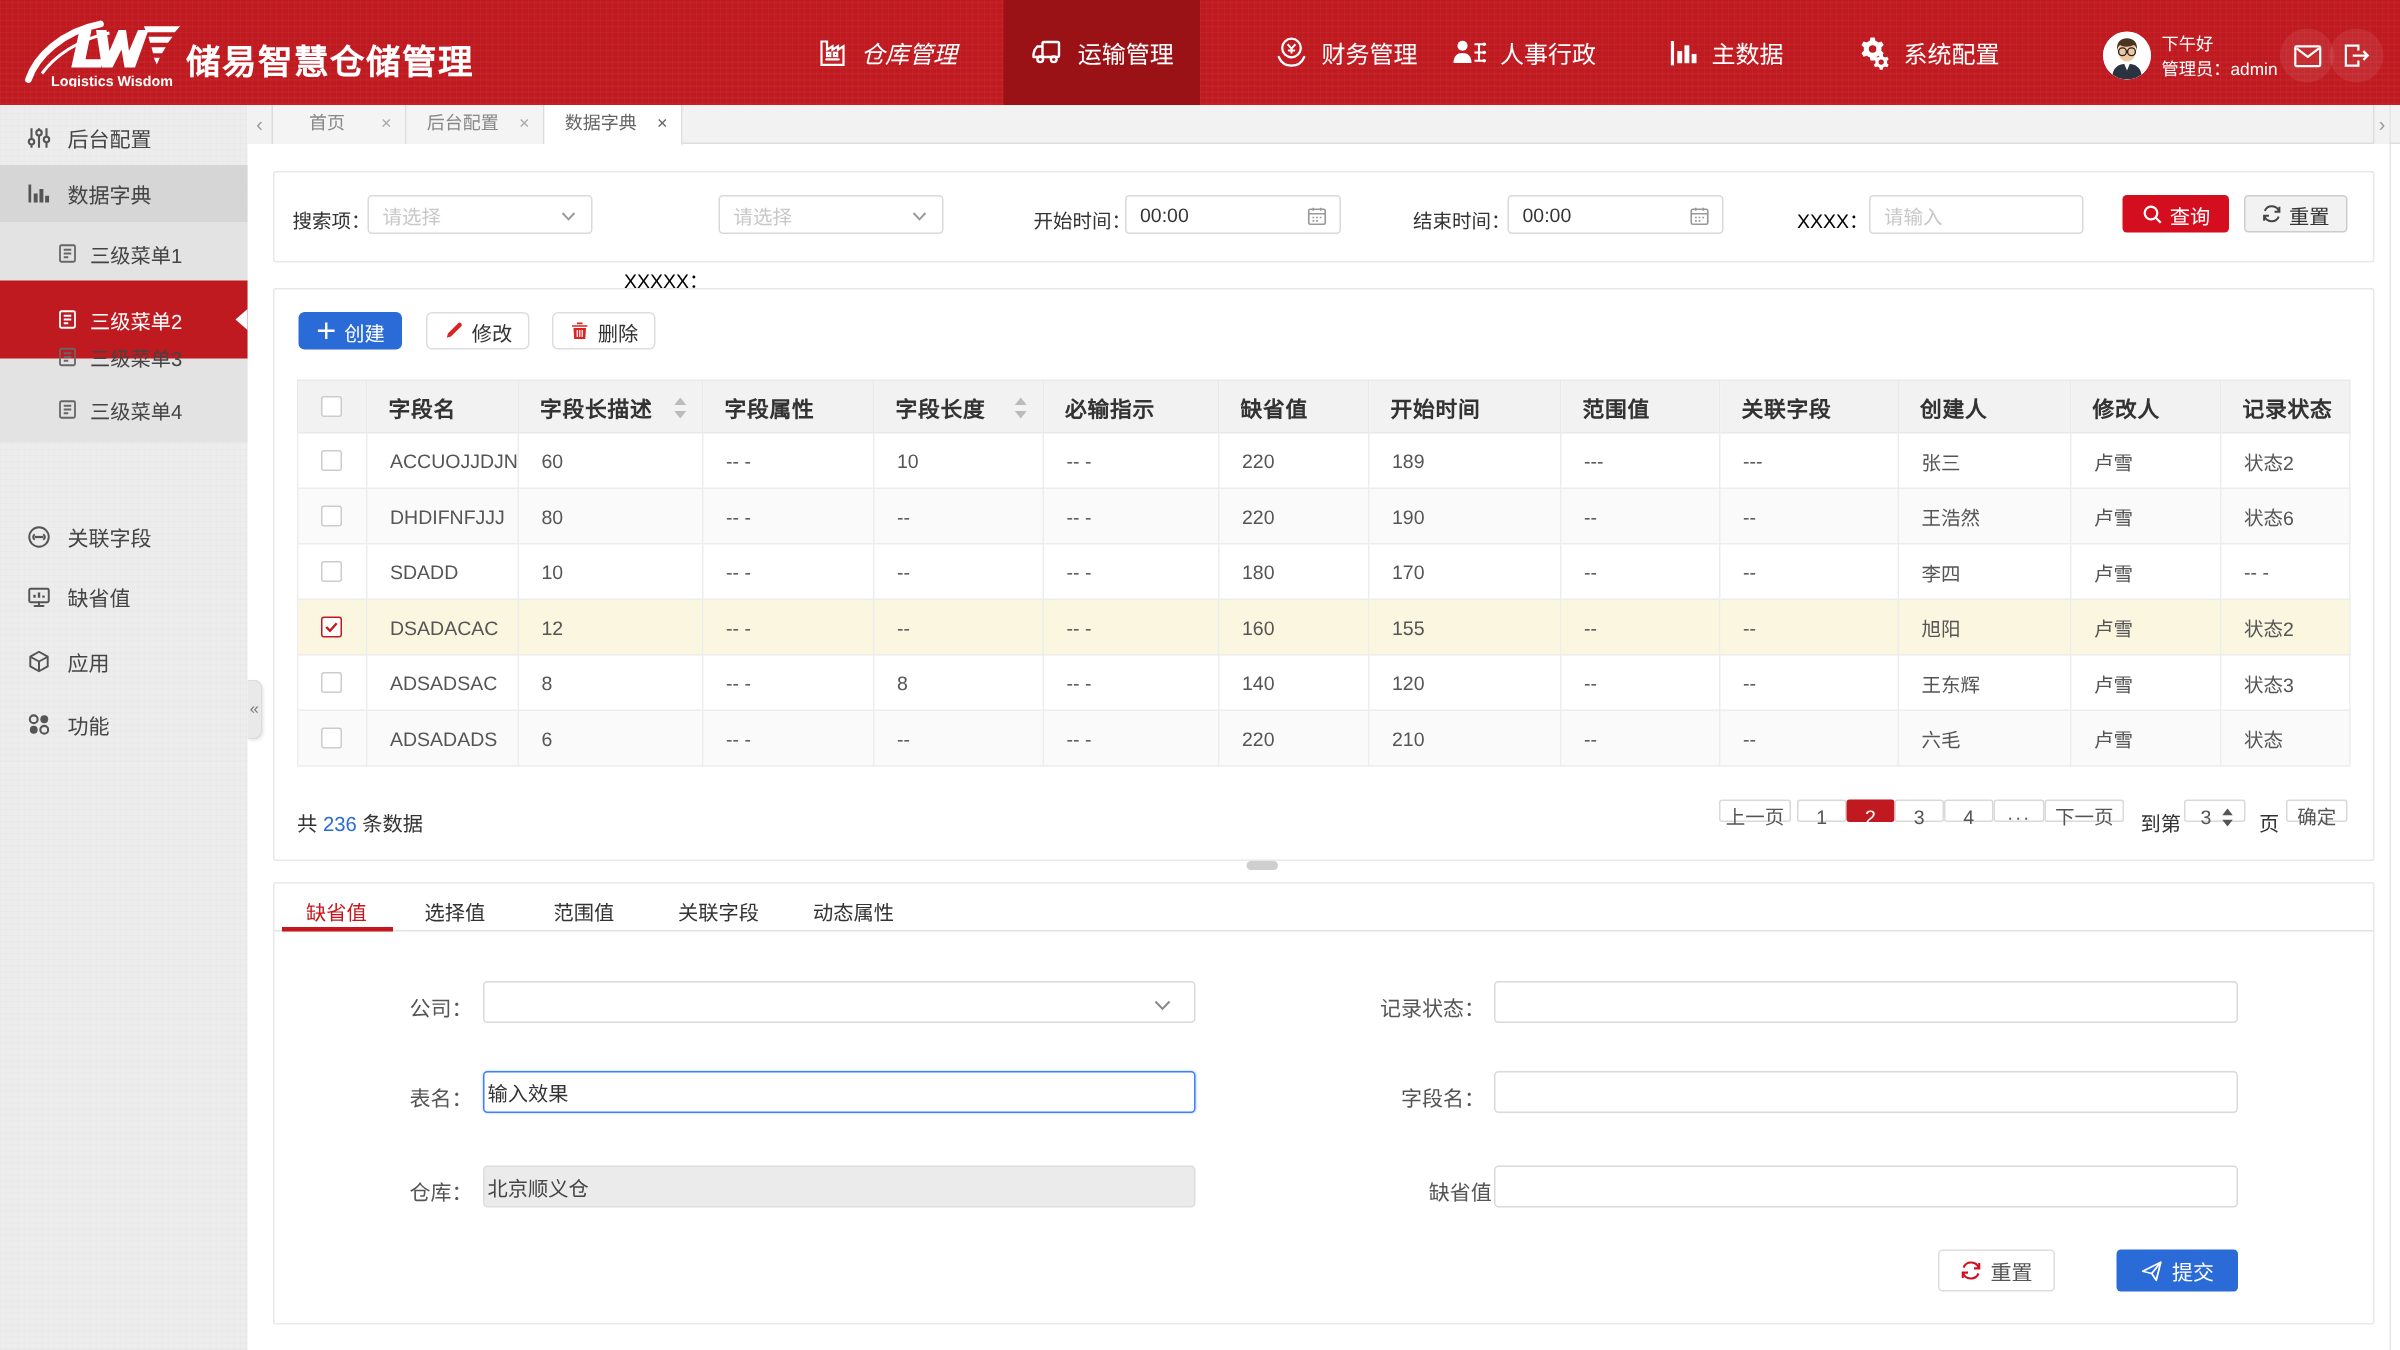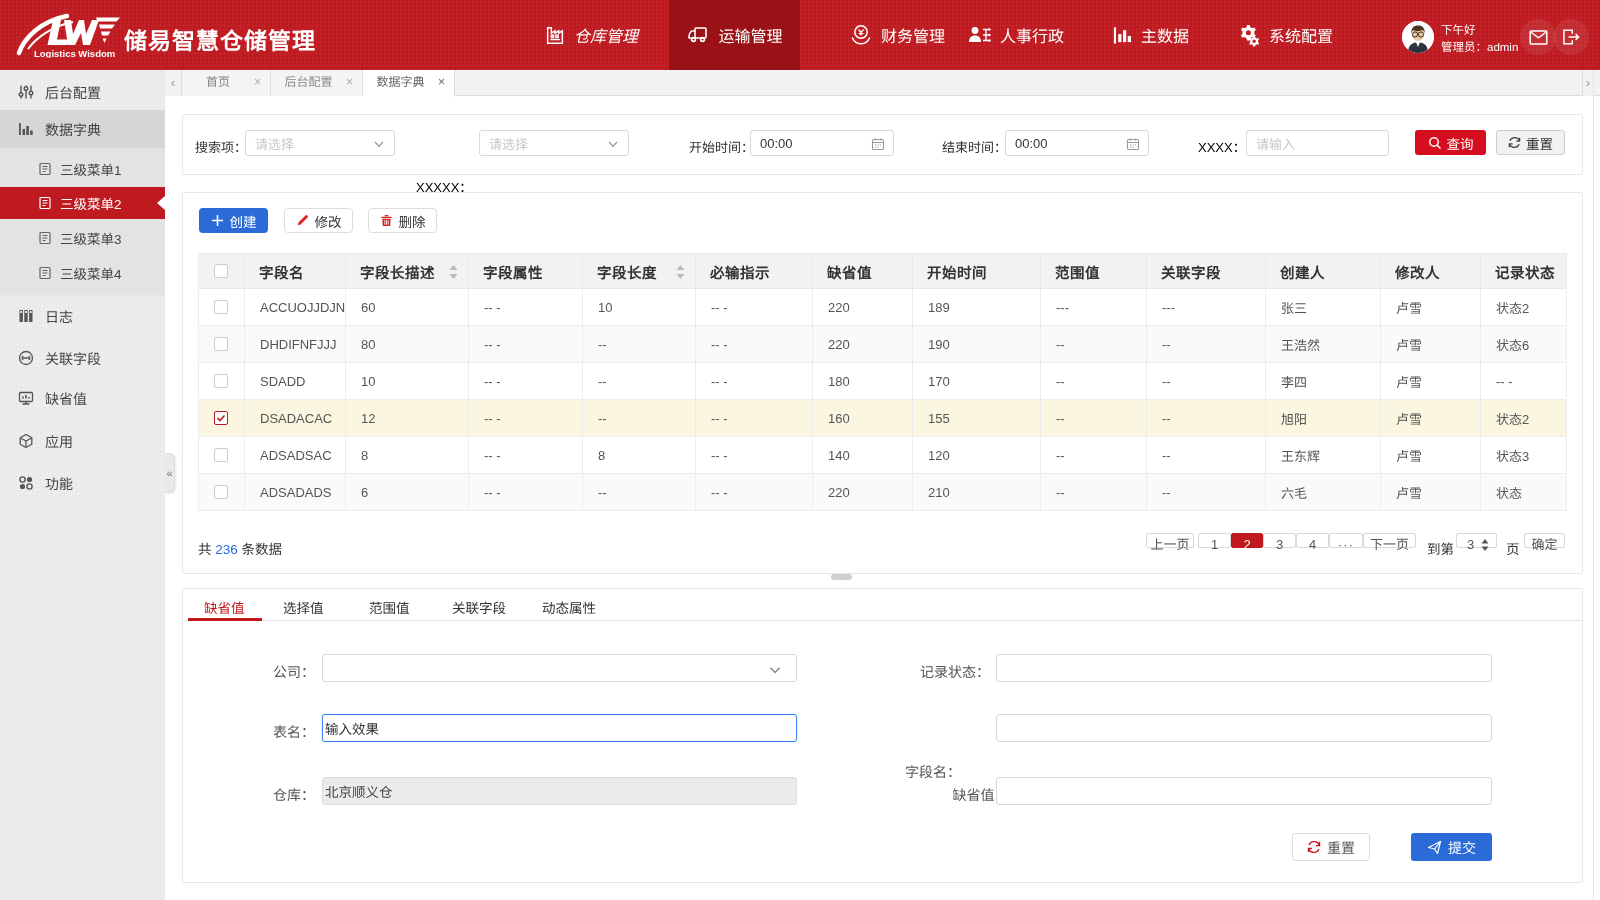--- a/index.html
+++ b/index.html
@@ -194,52 +194,41 @@
     </svg>
     数据字典
   </div>
   <div class="smenu ssub" style="top:82px; height:34px;">
     <svg width="14" height="14" viewBox="0 0 14 14" fill="none" stroke="#666" stroke-width="1.2">
       <rect x="2" y="1.5" width="10" height="11" rx="1"></rect>
         <path d="M4.5 4.5 L9.5 4.5 M4.5 7 L9.5 7 M4.5 9.5 L7.5 9.5"></path>
     </svg>
     三级菜单1
   </div>
-  <div class="smenu ssub sactive" style="top:117px; height:32px;">
+  <div class="smenu ssub sactive" style="top:117px; height:52px;">
     <svg width="14" height="14" viewBox="0 0 14 14" fill="none" stroke="#fff" stroke-width="1.2">
       <rect x="2" y="1.5" width="10" height="11" rx="1"></rect>
         <path d="M4.5 4.5 L9.5 4.5 M4.5 7 L9.5 7 M4.5 9.5 L7.5 9.5"></path>
     </svg>
     三级菜单2
     <div class="sarrow"></div>
   </div>
   <div class="smenu ssub" style="top:151px; height:34px;">
     <svg width="14" height="14" viewBox="0 0 14 14" fill="none" stroke="#666" stroke-width="1.2">
       <rect x="2" y="1.5" width="10" height="11" rx="1"></rect>
         <path d="M4.5 4.5 L9.5 4.5 M4.5 7 L9.5 7 M4.5 9.5 L7.5 9.5"></path>
     </svg>
     三级菜单3
   </div>
   <div class="smenu ssub" style="top:185.5px; height:34px;">
     <svg width="14" height="14" viewBox="0 0 14 14" fill="none" stroke="#666" stroke-width="1.2">
       <rect x="2" y="1.5" width="10" height="11" rx="1"></rect>
         <path d="M4.5 4.5 L9.5 4.5 M4.5 7 L9.5 7 M4.5 9.5 L7.5 9.5"></path>
     </svg>
     三级菜单4
-  </div>
-  <div class="smenu" style="top:227px; height:38px;">
-    <svg width="16" height="16" viewBox="0 0 16 16" fill="#555">
-      <rect x="1.5" y="2" width="3.4" height="12"></rect>
-        <rect x="6.3" y="2" width="3.4" height="12"></rect>
-        <rect x="11.1" y="2" width="3.4" height="12"></rect>
-      <rect x="2.3" y="3" width="1.8" height="2" fill="#ededed"></rect>
-        <rect x="7.1" y="3" width="1.8" height="2" fill="#ededed"></rect>
-        <rect x="11.9" y="3" width="1.8" height="2" fill="#ededed"></rect>
-    </svg>
-    日志
   </div>
   <div class="smenu" style="top:269px; height:38px;">
     <svg width="16" height="16" viewBox="0 0 16 16" fill="none" stroke="#555" stroke-width="1.3">
       <circle cx="8" cy="8" r="6.5"></circle>
       <path d="M5 8 L11 8" stroke-width="1.5"></path>
       <path d="M5.2 6.2 A2 2 0 0 0 5.2 9.8 M10.8 6.2 A2 2 0 0 1 10.8 9.8"></path>
     </svg>
     关联字段
   </div>
   <div class="smenu" style="top:309px; height:38px;">
@@ -524,21 +513,21 @@
 <div class="ginput" style="left:322px; top:654px; width:475px;">
   <svg class="chev" width="14" height="14" viewBox="0 0 12 12" fill="none" stroke="#888" stroke-width="1.2" style="top:8px; right:14px;">
       <path d="M2 4 L6 8.2 L10 4"></path>
     </svg>
 </div>
 <div class="glabel" style="left:905px; top:661px; width:85px; text-align:right;">记录状态：</div>
 <div class="ginput" style="left:996px; top:654px; width:496px;"></div>
 
 <div class="glabel" style="left:230px; top:721px; width:85px; text-align:right;">表名：</div>
 <div class="ginput" style="left:322px; top:714px; width:475px; border-color:#3d7fff; box-shadow:0 0 2px rgba(61,127,255,.4);">输入效果</div>
-<div class="glabel" style="left:905px; top:721px; width:85px; text-align:left;margin-top:40px;">字段名：</div>
+<div class="glabel" style="left:905px; top:721px; width:85px; text-align:right;">字段名：</div>
 <div class="ginput" style="left:996px; top:714px; width:496px;"></div>
 
 <div class="glabel" style="left:230px; top:784px; width:85px; text-align:right;">仓库：</div>
 <div class="ginput" style="left:322px; top:777px; width:475px; background:#ebebeb; border-color:#ddd; color:#444;">北京顺义仓</div>
 <div class="glabel" style="left:938px; top:784px; width:85px; text-align:center;">缺省值：</div>
 <div class="ginput" style="left:996px; top:777px; width:496px;"></div>
 
 <div class="btn" style="left:1292px; top:833px; width:78px; height:28px; background:#fff; border:1px solid #ddd; color:#555; font-size:14px;">
   <svg width="14" height="14" viewBox="0 0 14 14" fill="none" stroke="#d40e1e" stroke-width="1.4" style="margin-right:6px;">
     <path d="M12.3 5.5 A5.5 5.5 0 0 0 2 5 M1.7 8.5 A5.5 5.5 0 0 0 12 9"></path>

